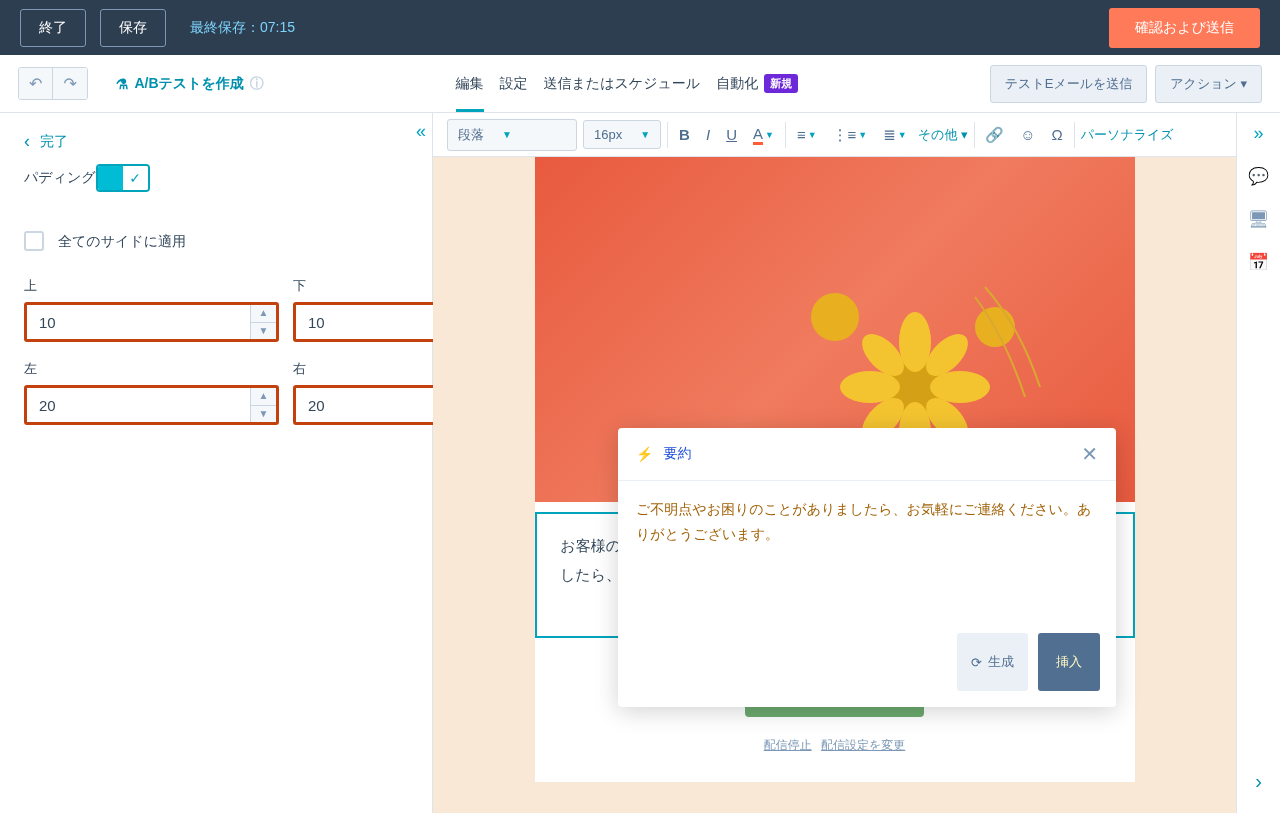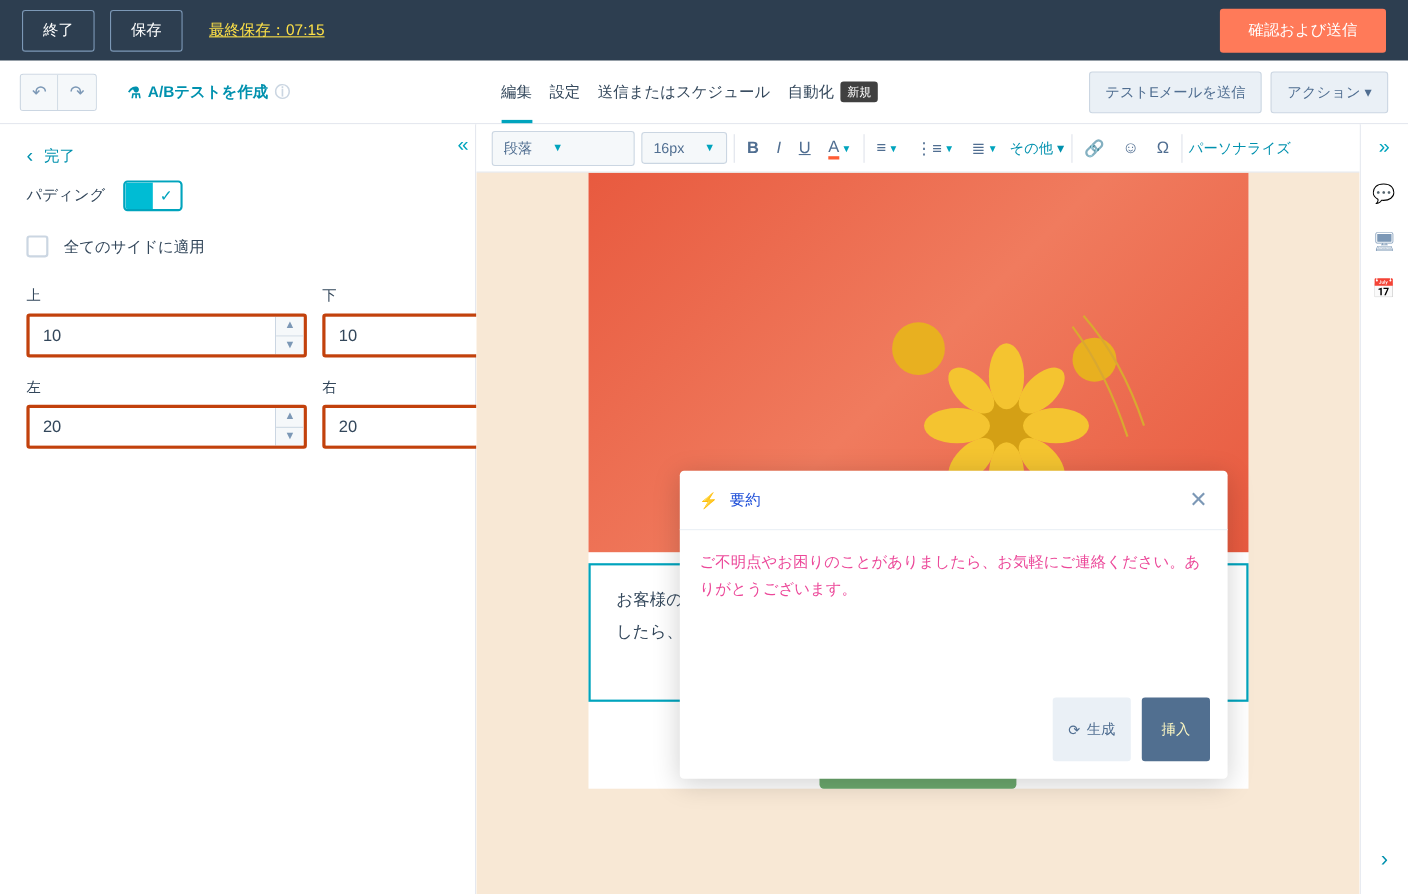--- a/index.html
+++ b/index.html
@@ -1,39 +1,39 @@
 <!DOCTYPE html>
 <html><head>
 <meta charset="utf-8">
 <style>
 *{margin:0;padding:0;box-sizing:border-box;font-family:-apple-system,BlinkMacSystemFont,"Segoe UI","Hiragino Sans","Hiragino Kaku Gothic ProN",Meiryo,sans-serif}
 body{background:#fff;font-size:14px;color:#33475b}
 .top-bar{background:#2d3e50;height:55px;display:flex;align-items:center;padding:0 20px;gap:14px}
 .btn-dark{background:transparent;border:1px solid #7c98b6;color:#fff;padding:9px 18px;border-radius:3px;font-size:14px;cursor:pointer}
-.last-saved{color:#fde047;text-decoration:underline;font-size:14px;margin-left:10px}
+.last-saved{color:#7dd3fc;font-size:14px;margin-left:10px}
 .btn-primary{background:#ff7a59;border:none;color:#fff;padding:11px 26px;border-radius:3px;font-size:14px;font-weight:500;cursor:pointer;margin-left:auto}
 .sub-bar{height:58px;border-bottom:1px solid #dfe3eb;display:flex;align-items:center;padding:0 18px;gap:8px}
 .undo-redo{display:flex;gap:0;border:1px solid #cbd6e2;border-radius:3px;overflow:hidden}
 .undo-redo button{background:#f5f8fa;border:none;padding:6px 10px;cursor:pointer;color:#7c98b6;font-size:16px}
 .undo-redo button:first-child{border-right:1px solid #cbd6e2}
 .ab-test{color:#0091ae;font-weight:600;font-size:14px;display:flex;align-items:center;gap:6px;margin-left:20px;cursor:pointer}
 .tabs{display:flex;gap:16px;margin-left:auto;margin-right:auto}
 .tab{color:#33475b;font-size:14px;padding:18px 0;cursor:pointer;position:relative;display:flex;align-items:center;gap:6px}
 .tab.active{color:#33475b;font-weight:500}
 .tab.active::after{content:'';position:absolute;bottom:-1px;left:0;right:0;height:3px;background:#00a4bd}
-.badge-new{background:#404040;color:#fff;font-size:11px;padding:2px 6px;border-radius:3px;font-weight:400}
+.badge-new{background:#6d28d9;color:#fff;font-size:11px;padding:2px 6px;border-radius:3px;font-weight:700}
 .btn-sec{background:#eaf0f6;border:1px solid #cbd6e2;color:#506e91;padding:9px 14px;border-radius:3px;font-size:13px;cursor:pointer}
 .main-area{display:flex;height:calc(100vh - 113px);position:relative}
 .side-panel{width:433px;border-right:1px solid #dfe3eb;padding:0;position:relative;background:#fff}
 .collapse-left{position:absolute;top:8px;right:6px;color:#00a4bd;font-size:18px;cursor:pointer}
 .panel-nav{padding:18px 24px 12px;display:flex;align-items:center;gap:10px;color:#0091ae;font-size:14px;cursor:pointer}
 .panel-nav .chev{font-size:18px}
 .panel-title{padding:14px 24px 24px;font-size:22px;font-weight:700;color:#33475b}
 .panel-content{padding:0 24px}
-.row-inline{display:flex;align-items:center;gap:16px;margin-bottom:22px}
+.row-inline{display:flex;align-items:center;gap:0;margin-bottom:39px}
 .lbl{font-size:14px;color:#33475b}
 .toggle{width:54px;height:28px;border:2px solid #00a4bd;border-radius:4px;display:flex;cursor:pointer;overflow:hidden}
 .toggle .half{flex:1;display:flex;align-items:center;justify-content:center}
 .toggle .half.on{background:#00bcd4}
 .toggle .half.off{background:#fff;color:#00a4bd}
 .checkbox-row{display:flex;align-items:flex-end;gap:14px;margin-bottom:26px}
 .checkbox{width:20px;height:20px;border:2px solid #cbd6e2;border-radius:3px;cursor:pointer}
 .padding-grid{display:grid;grid-template-columns:1fr 1fr;gap:18px 14px}
 .pad-field .pad-label{font-size:13px;color:#33475b;margin-bottom:7px}
 .num-input{display:flex;border:3px solid #c2410c;border-radius:3px;overflow:hidden;height:40px}
@@ -54,21 +54,21 @@
 .flower{position:absolute;right:80px;top:100px;width:280px;height:260px}
 .text-block{border:2px solid #00a4bd;padding:18px 22px;margin:10px 0;text-align:center;font-size:15px;line-height:1.9;color:#33475b}
 .cta-btn{background:#6ca96e;color:#fff;border:none;padding:15px 28px;border-radius:4px;font-size:15px;margin:30px auto 20px;display:block;cursor:pointer}
 .footer-links{text-align:center;padding:0 0 28px;font-size:12px}
 .footer-links a{color:#7c98b6;text-decoration:underline;margin:0 3px}
 .popup{position:absolute;top:315px;left:618px;width:498px;background:#fff;border-radius:4px;box-shadow:0 4px 24px rgba(0,0,0,0.18);z-index:100}
 .popup-header{display:flex;align-items:center;padding:14px 18px;border-bottom:1px solid #eaf0f6}
 .popup-header .bolt{color:#7c98b6;margin-right:10px}
 .popup-header .title{font-size:14px;color:#1d4ed8;flex:1}
 .popup-header .close{color:#7c98b6;font-size:20px;cursor:pointer}
-.popup-body{padding:16px 18px;font-size:14px;line-height:1.8;color:#ec4899;min-height:140px}
+.popup-body{padding:16px 18px;font-size:14px;line-height:1.8;color:#a16207;min-height:140px}
 .popup-footer{display:flex;justify-content:flex-end;gap:10px;padding:12px 16px 16px}
 .btn-regen{background:#eaf0f6;border:none;color:#506e91;padding:9px 14px;border-radius:3px;font-size:13px;cursor:pointer;display:flex;align-items:center;gap:6px}
 .btn-insert{background:#516f90;border:none;color:#fef9c3;padding:20px 18px;border-radius:3px;font-size:13px;cursor:pointer}
 .right-rail{width:44px;border-left:1px solid #dfe3eb;display:flex;flex-direction:column;align-items:center;padding-top:10px;gap:22px;background:#fff}
 .right-rail .icon{color:#7c98b6;font-size:17px;cursor:pointer}
 .right-rail .expand{color:#00a4bd;font-size:18px;cursor:pointer}
 .right-rail .next{color:#0091ae;font-size:20px;cursor:pointer;margin-top:auto;margin-bottom:20px}
 </style>
 </head>
 <body>
@@ -224,20 +224,24 @@
               </g>
             <g stroke="#d9a830" stroke-width="2" fill="none">
                 <path d="M200 40 Q230 80 250 140"></path>
                 <path d="M210 30 Q245 70 265 130"></path>
               </g>
             <circle cx="120" cy="200" r="12" fill="#e85a8f"></circle>
           </svg>
         </div>
         <div class="text-block">お客様のお困り事やご質問をいつでも受け付けております。ご不明点がございましたら、お気軽にご連絡ください。また、ご利用いただき誠にありがとうございます。</div>
         <button class="cta-btn">このボタンを編集</button>
+        <div class="footer-links">
+          <a>配信停止</a>
+          <a>配信設定を変更</a>
+        </div>
       </div>
     </div>
   </div>
 
   <div class="right-rail">
     <div class="expand">»</div>
     <div class="icon">💬</div>
     <div class="icon">🖥</div>
     <div class="icon">📅</div>
     <div class="next">›</div>

